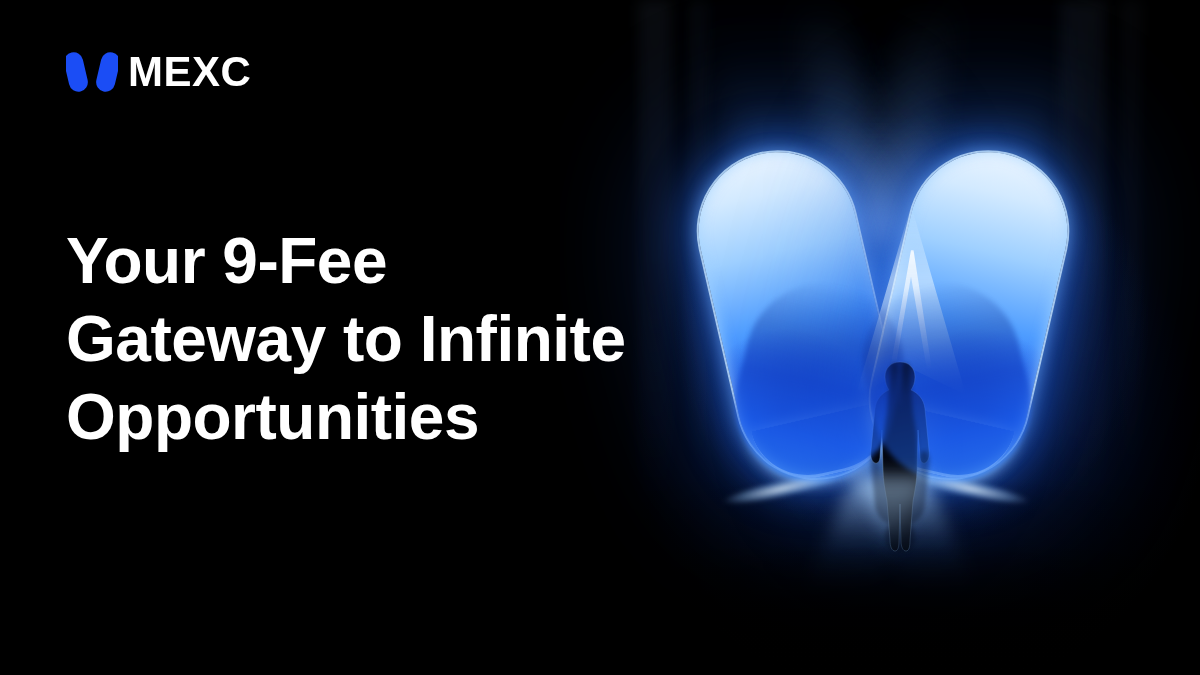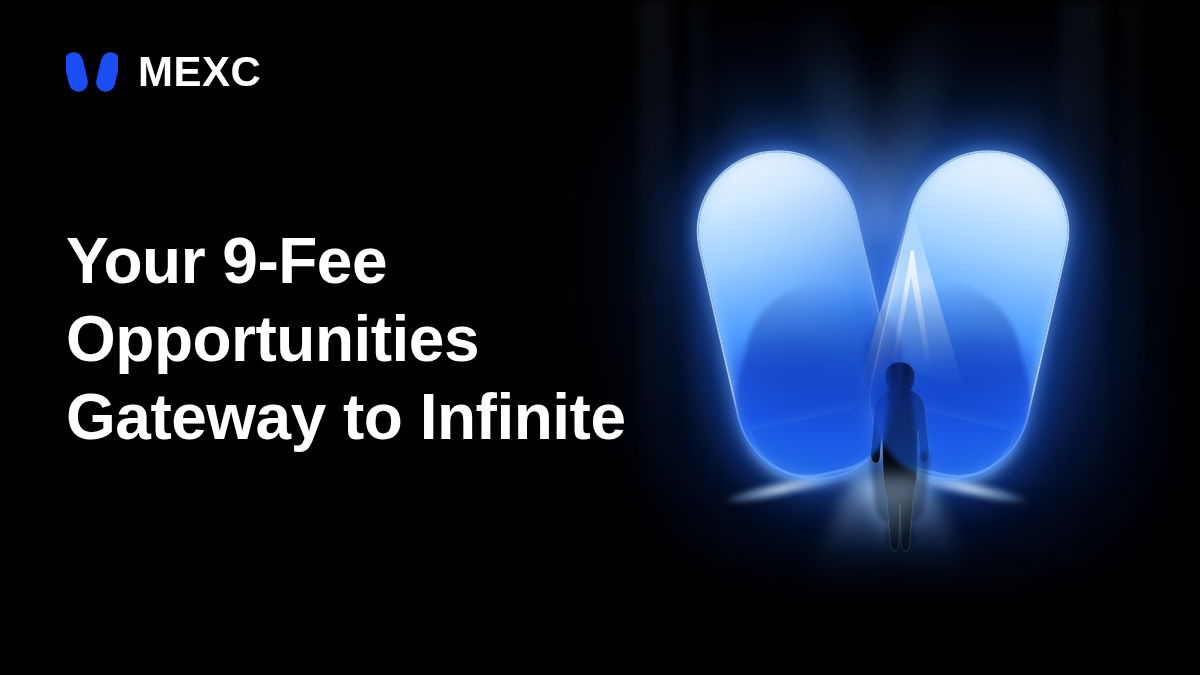--- a/index.html
+++ b/index.html
@@ -225,21 +225,21 @@
     opacity:.35;
     transform:scaleY(-1);
     transform-origin:50% 0%;
     filter:blur(2px);
   }
 
   
   .brand {
     position:absolute;
     left:66px; top:50px;
-    display:flex; align-items:center; gap:20px;
+    display:flex; align-items:center; gap:10px;
   }
   .brand-mark { width:52px; height:44px; display:block; }
   .brand-word {
     color:#ffffff;
     font-size:42px;
     font-weight:bold;
     letter-spacing:0.5px;
     line-height:1;
   }
 
@@ -359,17 +359,17 @@
       <g fill="#1B4DF5">
         <rect x="0.5" y="2" width="19" height="40" rx="9.5" transform="rotate(-13 10 22)"></rect>
         <rect x="32.5" y="2" width="19" height="40" rx="9.5" transform="rotate(13 42 22)"></rect>
       </g>
     </svg>
     <span class="brand-word">MEXC</span>
   </div>
 
   <div class="headline">
     <div class="line">Your 9-Fee</div>
+    <div class="line">Gateway to Infinite</div>
     <div class="line">Opportunities</div>
-    <div class="line">Gateway to Infinite</div>
   </div>
 
 </div>
 
 </body></html>

